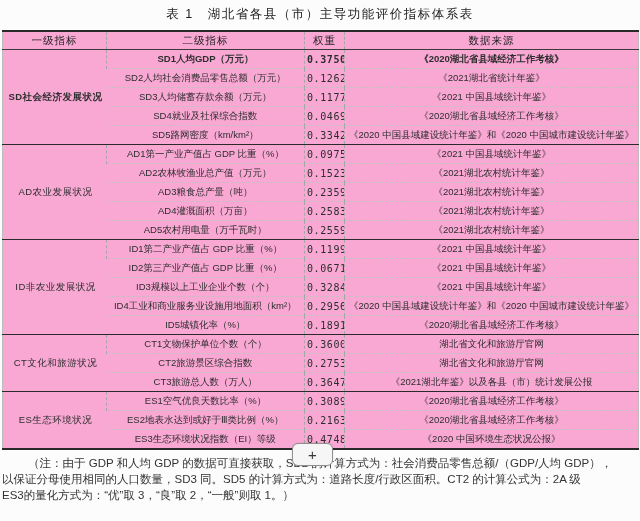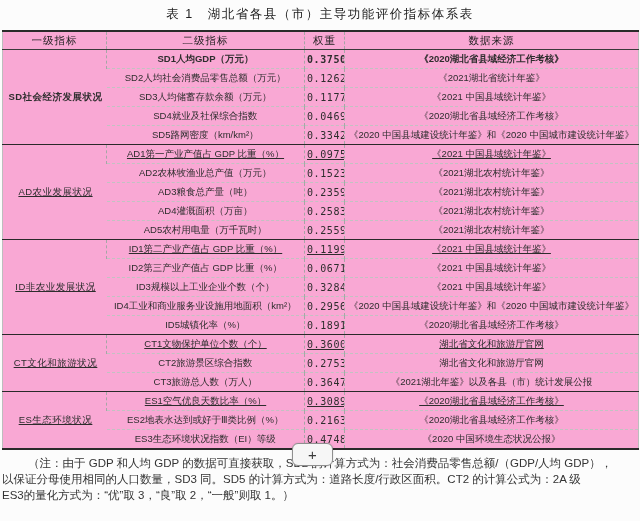--- a/index.html
+++ b/index.html
@@ -9,21 +9,21 @@
   table.tbl{border-collapse:collapse;table-layout:fixed;width:636px;margin:9px 2px 0 2px;
     border-left:1px solid #bdbdbd;border-right:1px solid #bdbdbd;
     border-top:2px solid #2a2a2a;border-bottom:2px solid #2a2a2a;background:#f9a8d4;}
   .tbl th{font-weight:normal;font-size:10.5px;height:17px;color:#1e1e1e;
     border-bottom:1px solid #3a3a3a;padding:0 2px;letter-spacing:1px;}
   .tbl td{font-size:9.5px;height:18px;padding:0 2px;text-align:center;color:#2d2d2d;
     white-space:nowrap;overflow:hidden;}
   .tbl th + th, .tbl td + td{border-left:1px dashed #a6a6a6;}
   .tbl td.cat{text-align:center;padding-left:4px;border-left:none;letter-spacing:0.5px;}
   .tbl tbody tr + tr td{border-top:1px dashed #c2c2c2;}
-  .tbl tbody tr.group-start td{border-top:1.5px solid #2a2a2a;text-decoration:underline;}
+  .tbl tbody tr.group-start td{border-top:1.5px solid #2a2a2a;}
   .tbl tbody tr:first-child td{border-top:none;font-weight:bold;}
   .tbl td.wt{font-family:"DejaVu Sans Mono","Liberation Mono",monospace;font-size:10px;letter-spacing:0.6px;}
   .note{margin:5px 1px 0 2px;font-size:11.5px;line-height:16px;color:#333;}
   .note .nline{white-space:nowrap;overflow:hidden;}
   .note .first{text-indent:26px;}
   .zoomfab{position:absolute;left:292px;top:443px;width:41px;height:23px;box-sizing:border-box;
     border:1px solid #8f8f8f;border-radius:6px;background:#f6f6f6;color:#3a3a3a;
     font-size:15px;line-height:19px;text-align:center;padding:0;cursor:pointer;
     font-family:"Liberation Sans",sans-serif;box-shadow:0 0 2px rgba(0,0,0,0.15);}
 </style>

